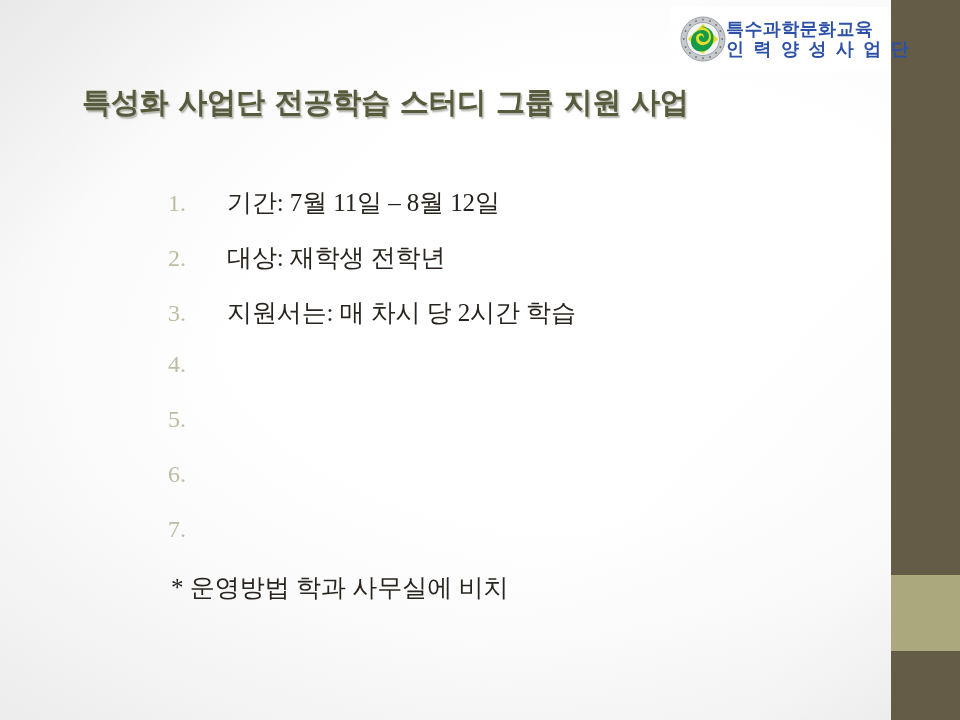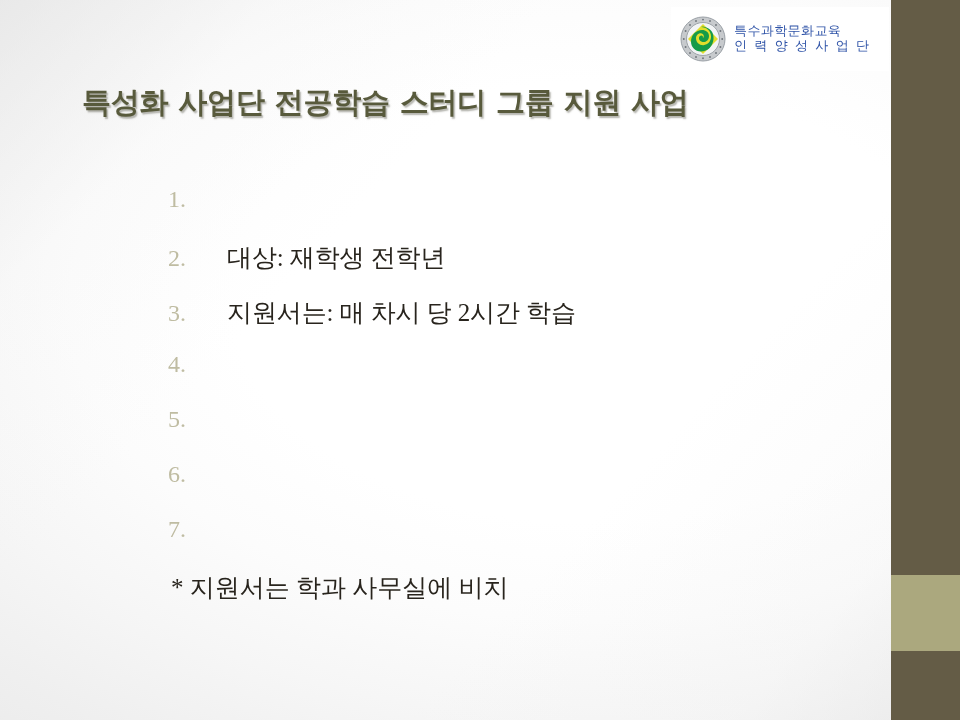--- a/index.html
+++ b/index.html
@@ -72,26 +72,25 @@
     padding-left: 9px;
     box-sizing: border-box;
   }
   .logo-emblem {
     position: relative;
     width: 46px;
     height: 46px;
     flex: 0 0 46px;
   }
   .logo-text {
-    margin-left: 8px;
     line-height: 1.12;
     color: #2C51A6;
     font-family: "DejaVu Sans", "Liberation Sans", sans-serif;
-    font-weight: normal;
-    font-size: 13px;
+    font-weight: bold;
+    font-size: 18px;
     letter-spacing: 0.4px;
     white-space: nowrap;
   }
   .logo-text .line2 { letter-spacing: 1.6px; }
 
   
   .title {
     position: absolute;
     left: 82px;
     top: 83px;
@@ -186,20 +185,21 @@
       <div class="line2">인 력 양 성 사 업 단</div>
     </div>
   </div>
 
   <div class="title">특성화 사업단 전공학습 스터디 그룹 지원 사업</div>
 
   <div class="content">
 
     <div class="list-item">
       <span class="num">1.</span>
+      <span class="txt">기간: 7월 11일 – 8월 12일</span>
     </div>
 
     <div class="list-item">
       <span class="num">2.</span>
       <span class="txt">대상: 재학생 전학년</span>
     </div>
 
     <div class="list-item">
       <span class="num">3.</span>
       <span class="txt">지원서는: 매 차시 당 2시간 학습</span>
@@ -214,17 +214,17 @@
     </div>
 
     <div class="list-item">
       <span class="num">6.</span>
     </div>
 
     <div class="list-item tight">
       <span class="num">7.</span>
     </div>
 
-    <div class="footnote">* 지원서는 학과 사무실에 비치</div>
+    <div class="footnote">* 운영방법 학과 사무실에 비치</div>
 
   </div>
 
 </div>
 
 </body></html>

